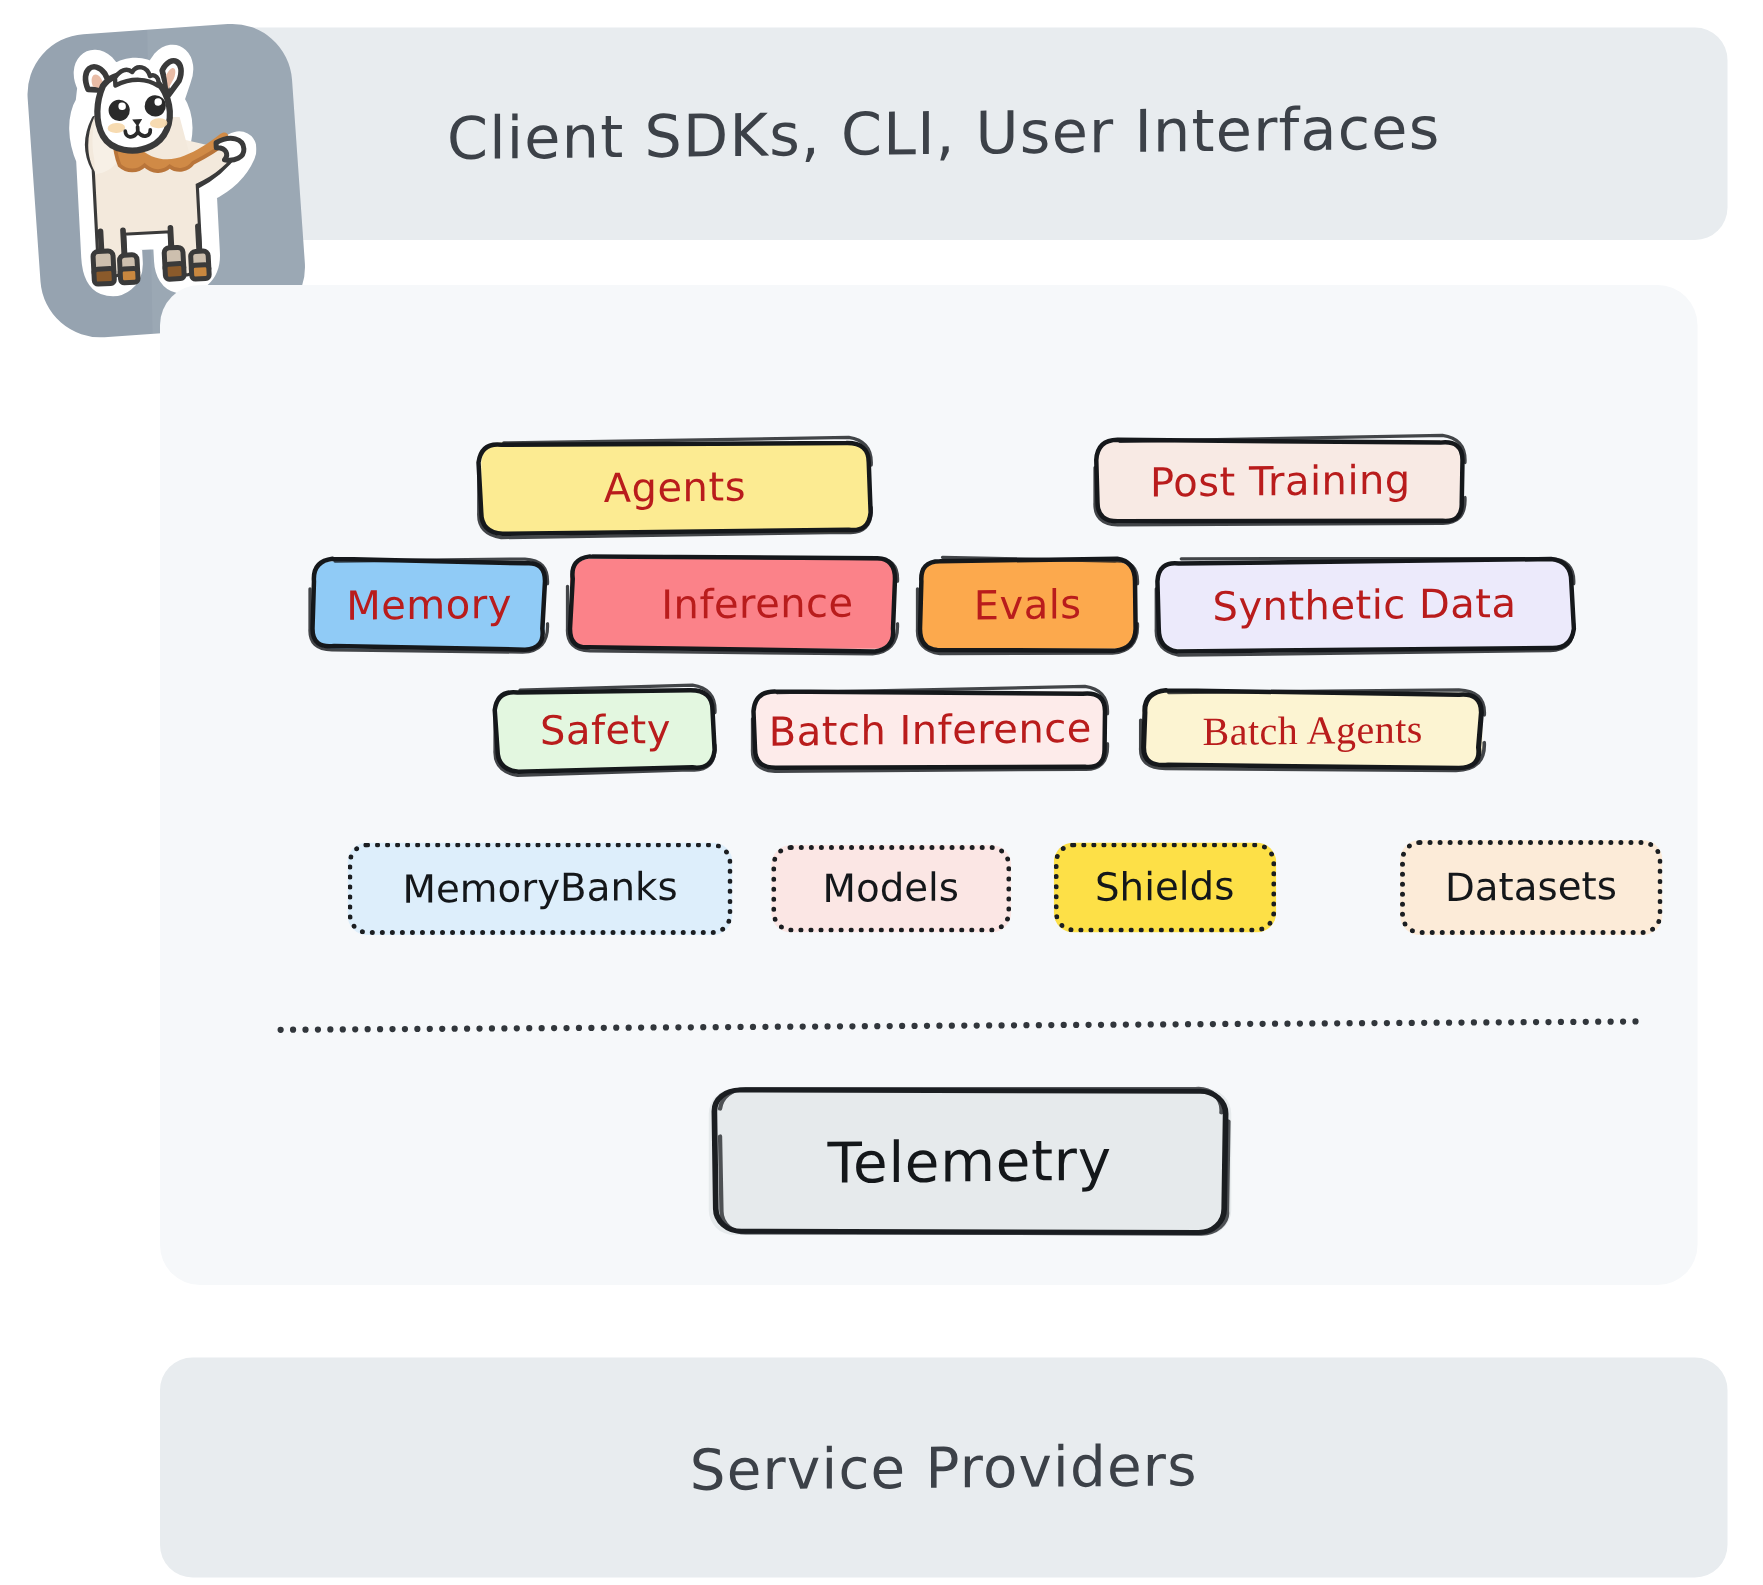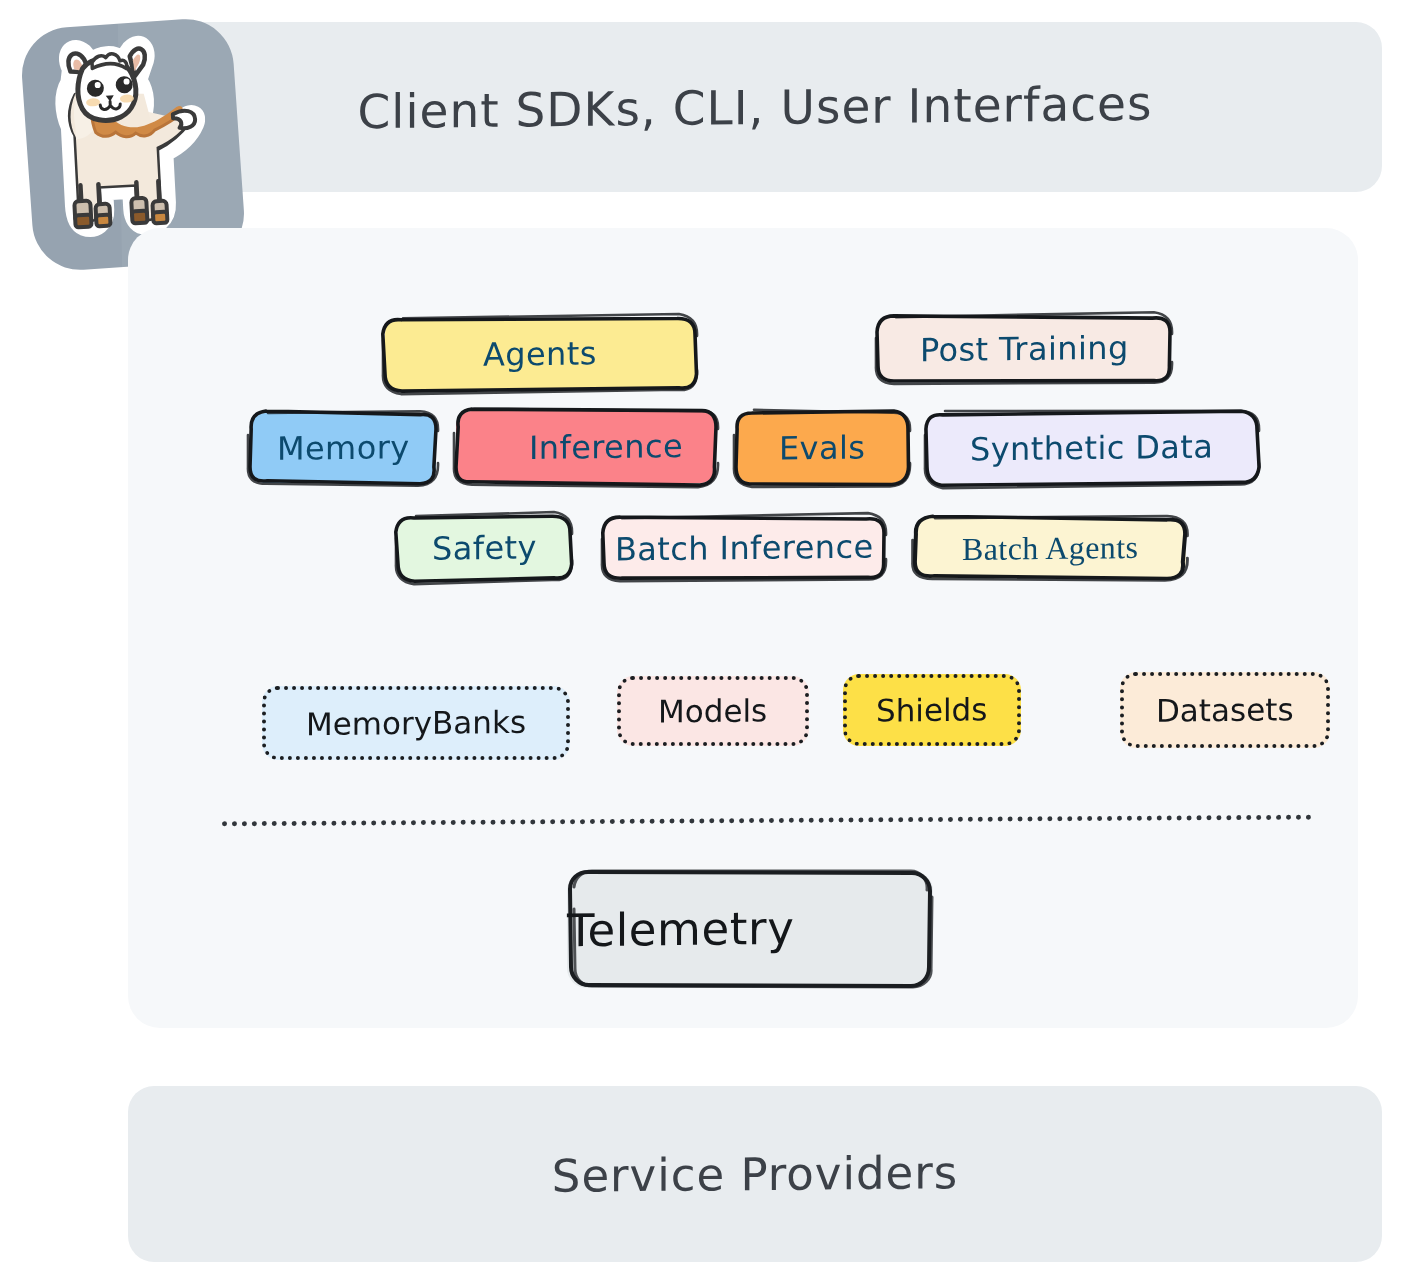--- a/index.html
+++ b/index.html
@@ -95,23 +95,24 @@
   }
 
   
   .api-box {
     position: absolute;
     display: flex;
     align-items: center;
     justify-content: center;
     font-size: 32px;
     font-weight: 500;
-    color: #0c4a6e;
+    color: #b91c1c;
     letter-spacing: 0.4px;
     white-space: nowrap;
+    margin-top: 36px;
   }
   .api-box .fill {
     position: absolute;
     inset: 0;
     border-radius: 16px;
   }
   .api-box .sketch {
     position: absolute;
     left: -7px; top: -7px;
     width: calc(100% + 14px);
@@ -145,24 +146,24 @@
     left: 222px; top: 818px;
     width: 1090px; height: 0;
     border-top: 5px dotted #31363b;
     transform: rotate(-0.35deg);
   }
 
   
   .telemetry {
     position: absolute;
     left: 567px; top: 871px;
-    width: 366px; height: 117px;
-    display: flex;
-    align-items: center;
-    justify-content: flex-start;
+    width: 418px; height: 117px;
+    display: flex;
+    align-items: center;
+    justify-content: center;
     font-size: 45px;
     font-weight: 500;
     color: #14171a;
     letter-spacing: 0.6px;
   }
   .telemetry .fill {
     position: absolute; inset: 0;
     background: #e6eaec;
     border-radius: 20px;
   }
@@ -316,21 +317,21 @@
         <div class="fill" style="background: rgb(252, 244, 210);"></div>
         <svg class="sketch" viewBox="0 0 254 74" preserveAspectRatio="none">
           <path d="M23 5.198107191946318 L230.97392385265516 8.831305922976606 Q247 7 247 23 L244.9604177945505 51 Q247 67 231 67.46928185213936 L24.510246300659308 64.82720545421799 Q7 67 7 51 L7.940601013319438 23 Q7 7 23 5.198107191946318" fill="none" stroke="#15181b" stroke-width="3.6" stroke-linejoin="round" stroke-linecap="round"></path>
           <path d="M25 7.111824712488421 L231 4.973923852655163 Q250 6 249 25 M249 47 Q250 69 229 69.46928185213936 L23 67.82720545421799 Q4 68 5 51 L5 29" fill="none" stroke="#15181b" stroke-width="2.6" stroke-linejoin="round" stroke-linecap="round" opacity="0.8"></path>
         </svg>
         <span class="lbl">Batch Agents</span>
       </div>
     </div>
 
   <div id="res-layer">
-      <div class="res-box" style="left: 262px; top: 674px; width: 308px; height: 74px; background: rgb(221, 238, 251); margin-top: 12px;">
+      <div class="res-box" style="left: 278px; top: 674px; width: 308px; height: 74px; background: rgb(221, 238, 251);">
         <span class="lbl">MemoryBanks</span>
       </div>
       <div class="res-box" style="left: 617px; top: 676px; width: 192px; height: 70px; background: rgb(251, 230, 228);">
         <span class="lbl">Models</span>
       </div>
       <div class="res-box" style="left: 843px; top: 674px; width: 178px; height: 72px; background: #fde047;">
         <span class="lbl">Shields</span>
       </div>
       <div class="res-box" style="left: 1120px; top: 672px; width: 210px; height: 76px; background: rgb(252, 235, 216);">
         <span class="lbl">Datasets</span>

